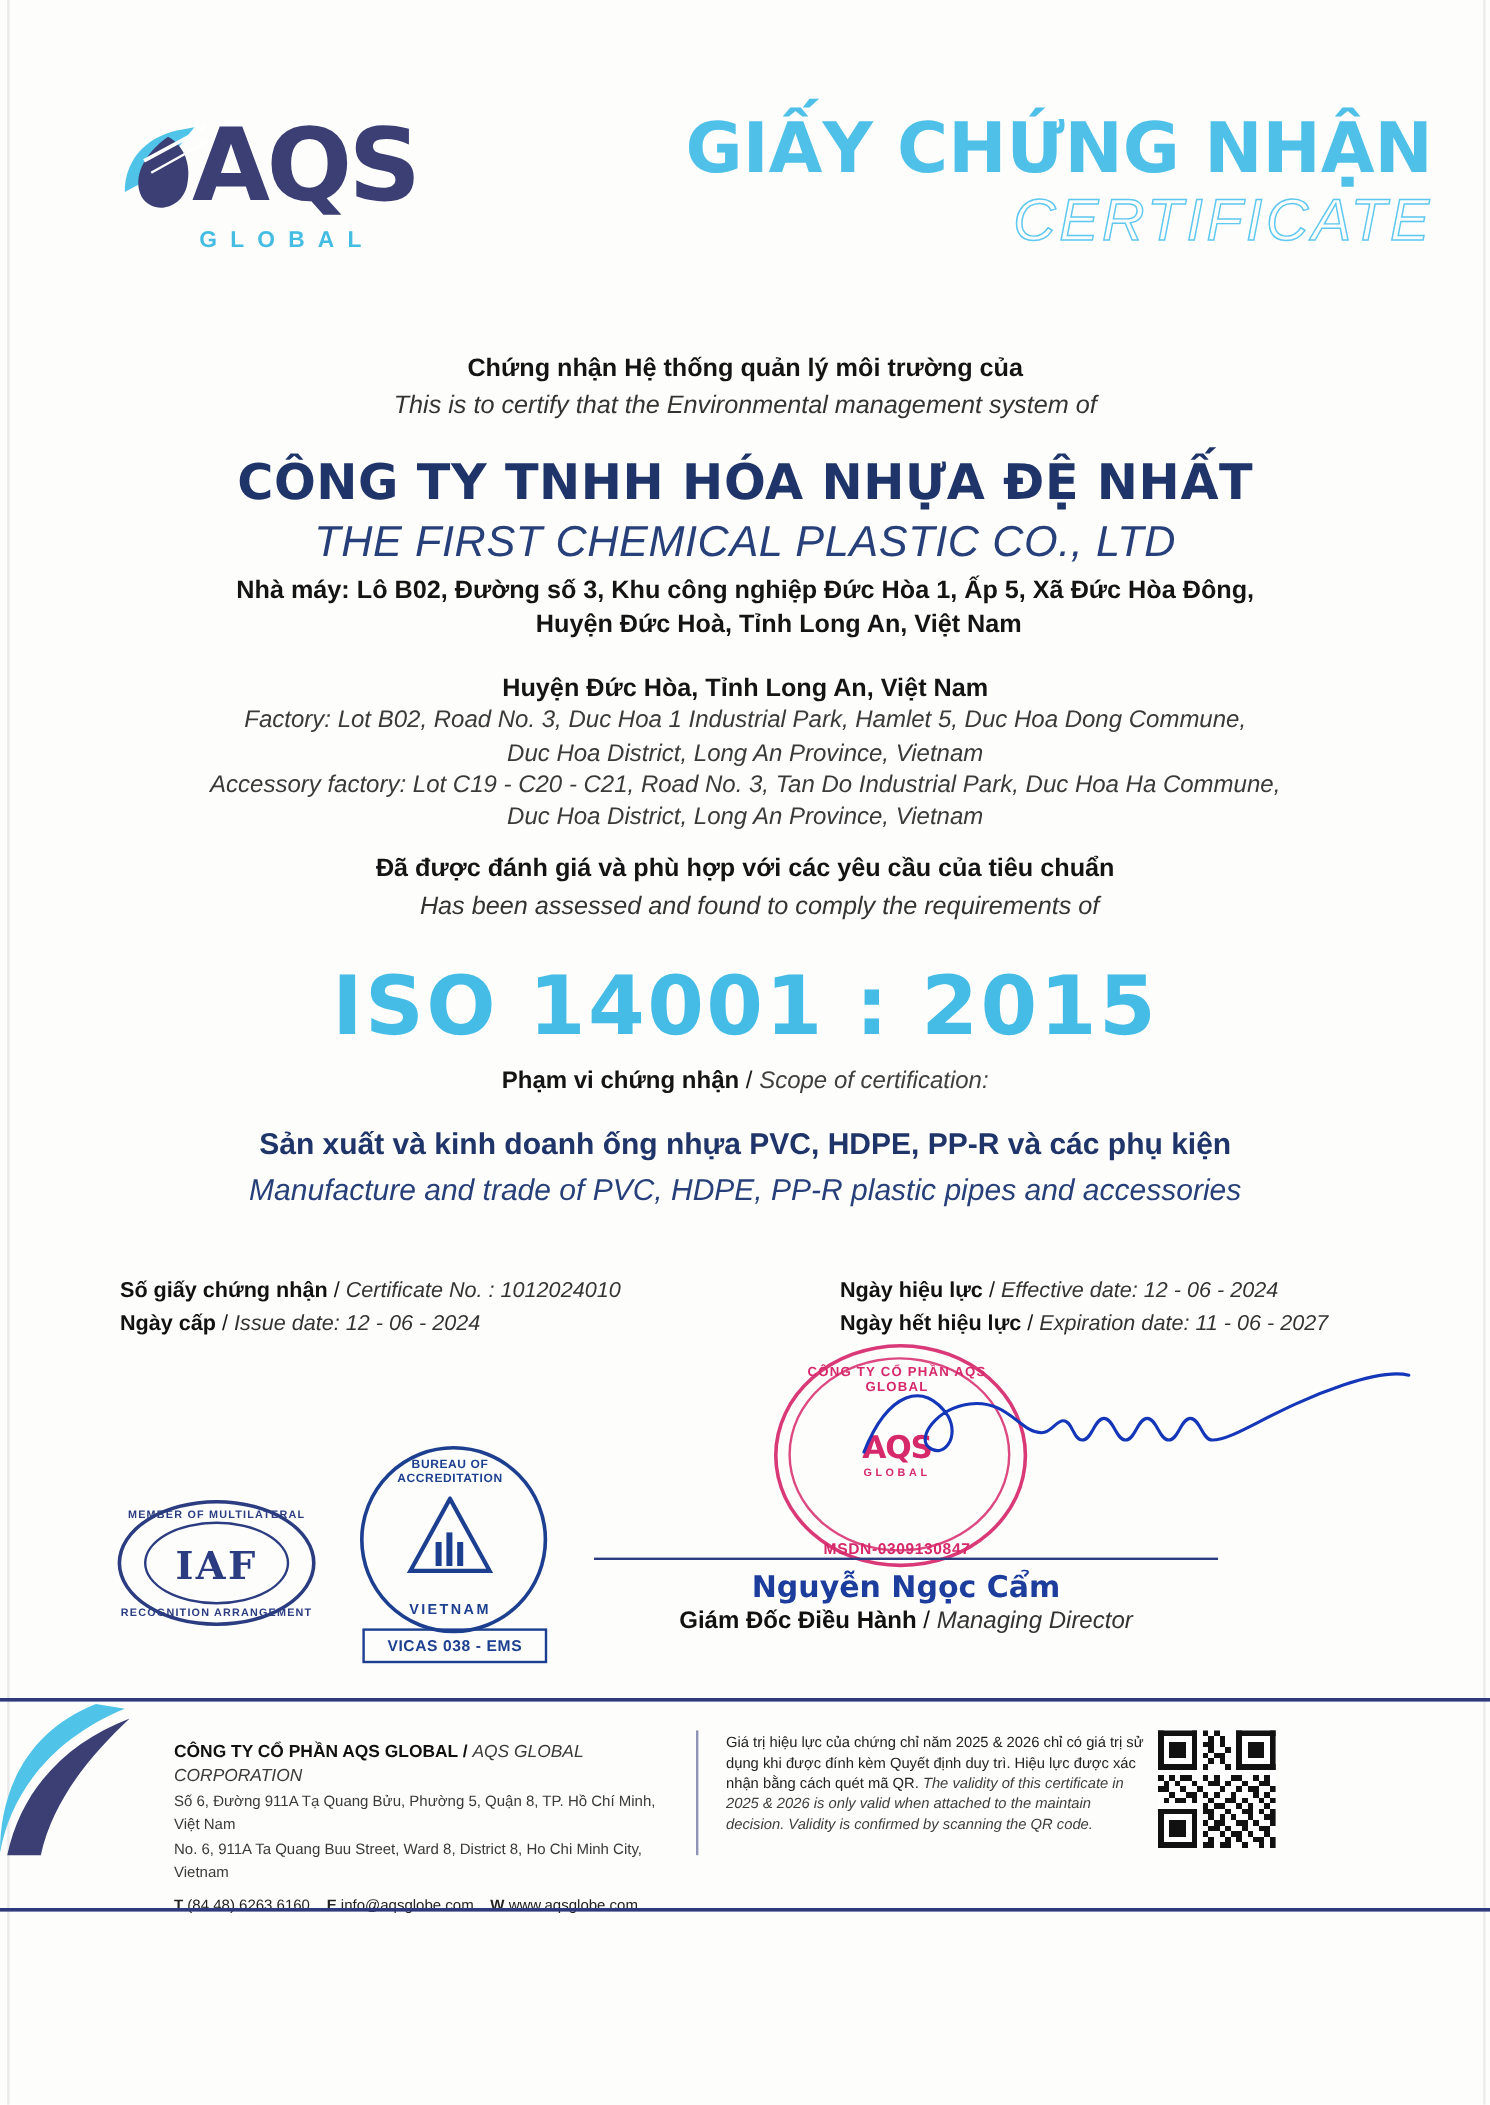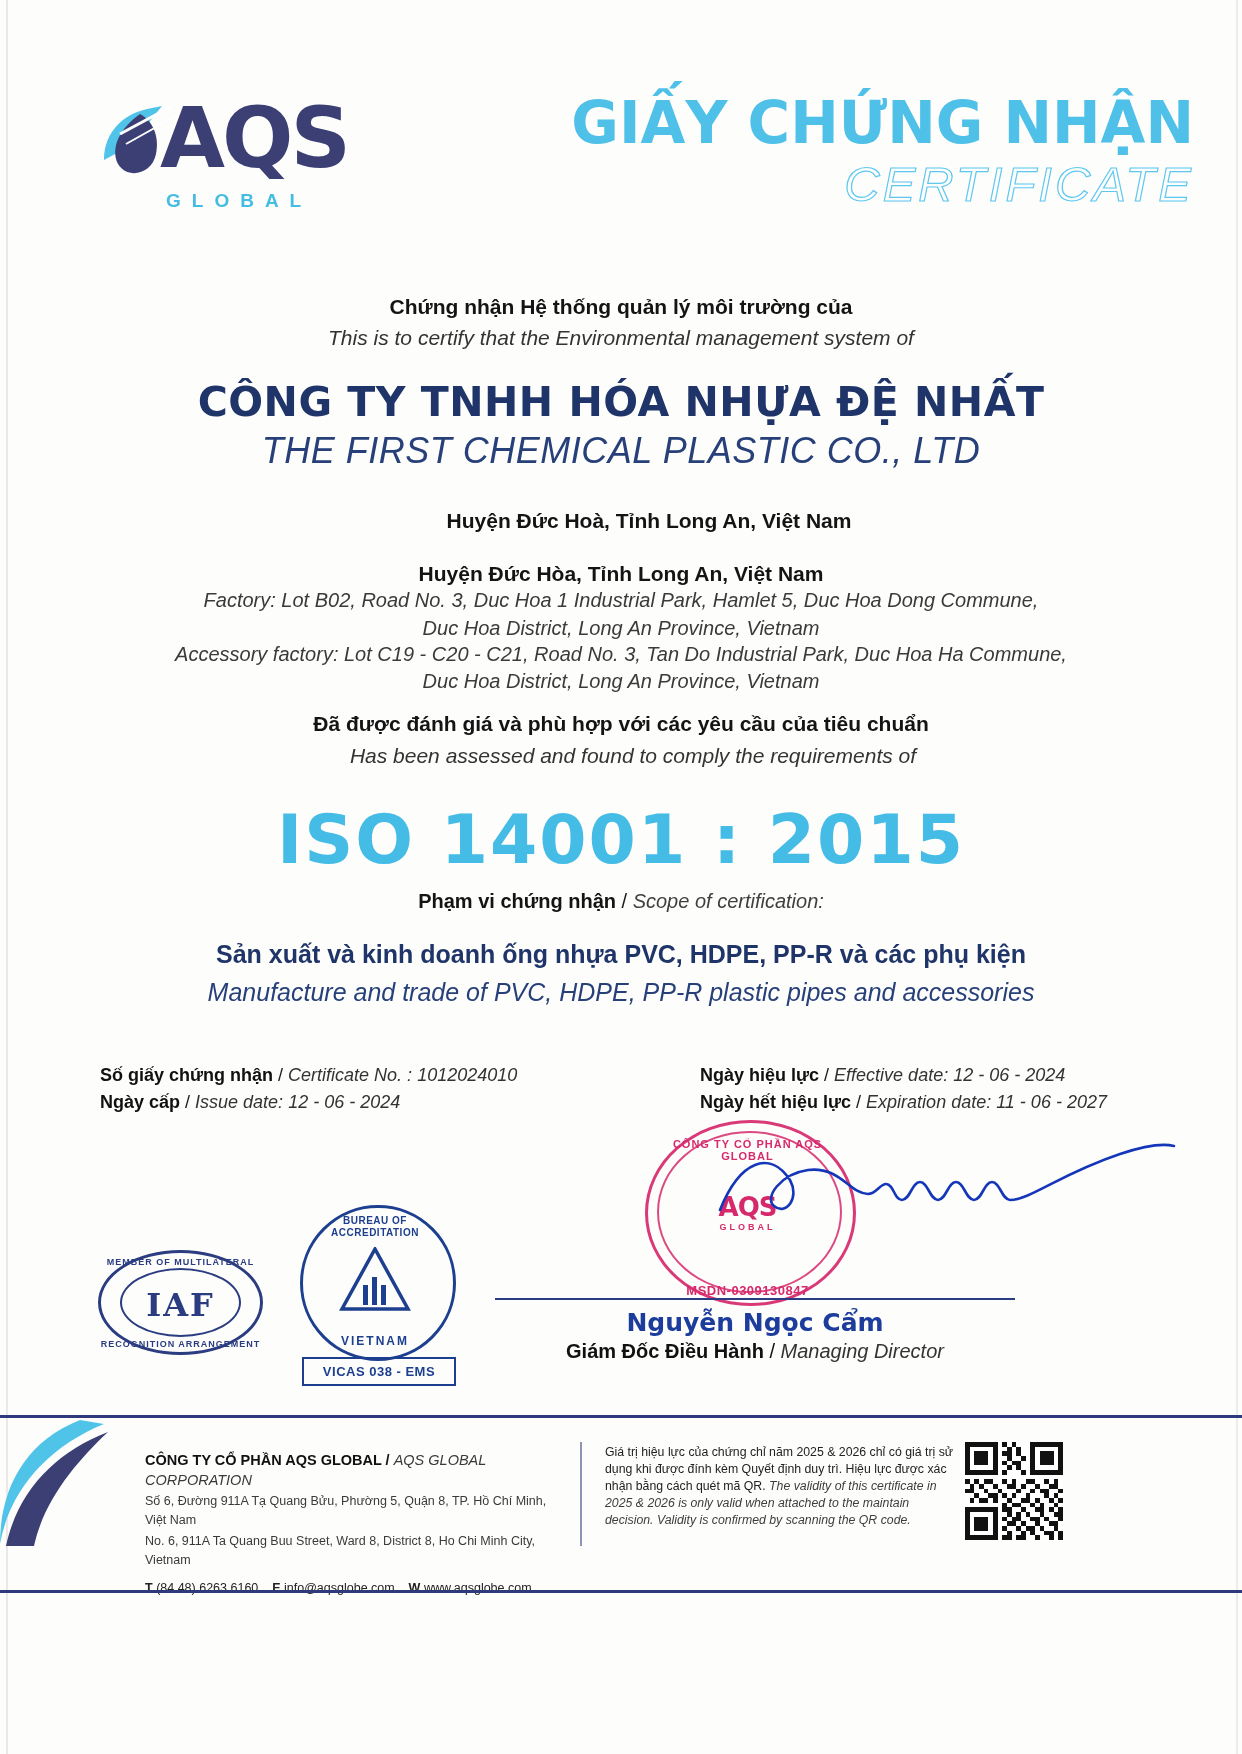--- a/index.html
+++ b/index.html
@@ -178,20 +178,21 @@
       <div class="title-en">CERTIFICATE</div>
     </div>
   </div>
 
   <div class="center l-cert-vn vn-bold">Chứng nhận Hệ thống quản lý môi trường của</div>
   <div class="center l-cert-en en-ital">This is to certify that the Environmental management system of</div>
 
   <div class="center company-vn">CÔNG TY TNHH HÓA NHỰA ĐỆ NHẤT</div>
   <div class="center company-en">THE FIRST CHEMICAL PLASTIC CO., LTD</div>
 
+  <div class="center addr-vn a1">Nhà máy: Lô B02, Đường số 3, Khu công nghiệp Đức Hòa 1, Ấp 5, Xã Đức Hòa Đông,</div>
   <div class="center addr-vn a2">Huyện Đức Hoà, Tỉnh Long An, Việt Nam</div>
   <div class="center addr-vn a4">Huyện Đức Hòa, Tỉnh Long An, Việt Nam</div>
 
   <div class="center addr-en b1">Factory: Lot B02, Road No. 3, Duc Hoa 1 Industrial Park, Hamlet 5, Duc Hoa Dong Commune,</div>
   <div class="center addr-en b2">Duc Hoa District, Long An Province, Vietnam</div>
   <div class="center addr-en b3">Accessory factory: Lot C19 - C20 - C21, Road No. 3, Tan Do Industrial Park, Duc Hoa Ha Commune,</div>
   <div class="center addr-en b4">Duc Hoa District, Long An Province, Vietnam</div>
 
   <div class="center l-assess-vn vn-bold">Đã được đánh giá và phù hợp với các yêu cầu của tiêu chuẩn</div>
   <div class="center l-assess-en en-ital">Has been assessed and found to comply the requirements of</div>

